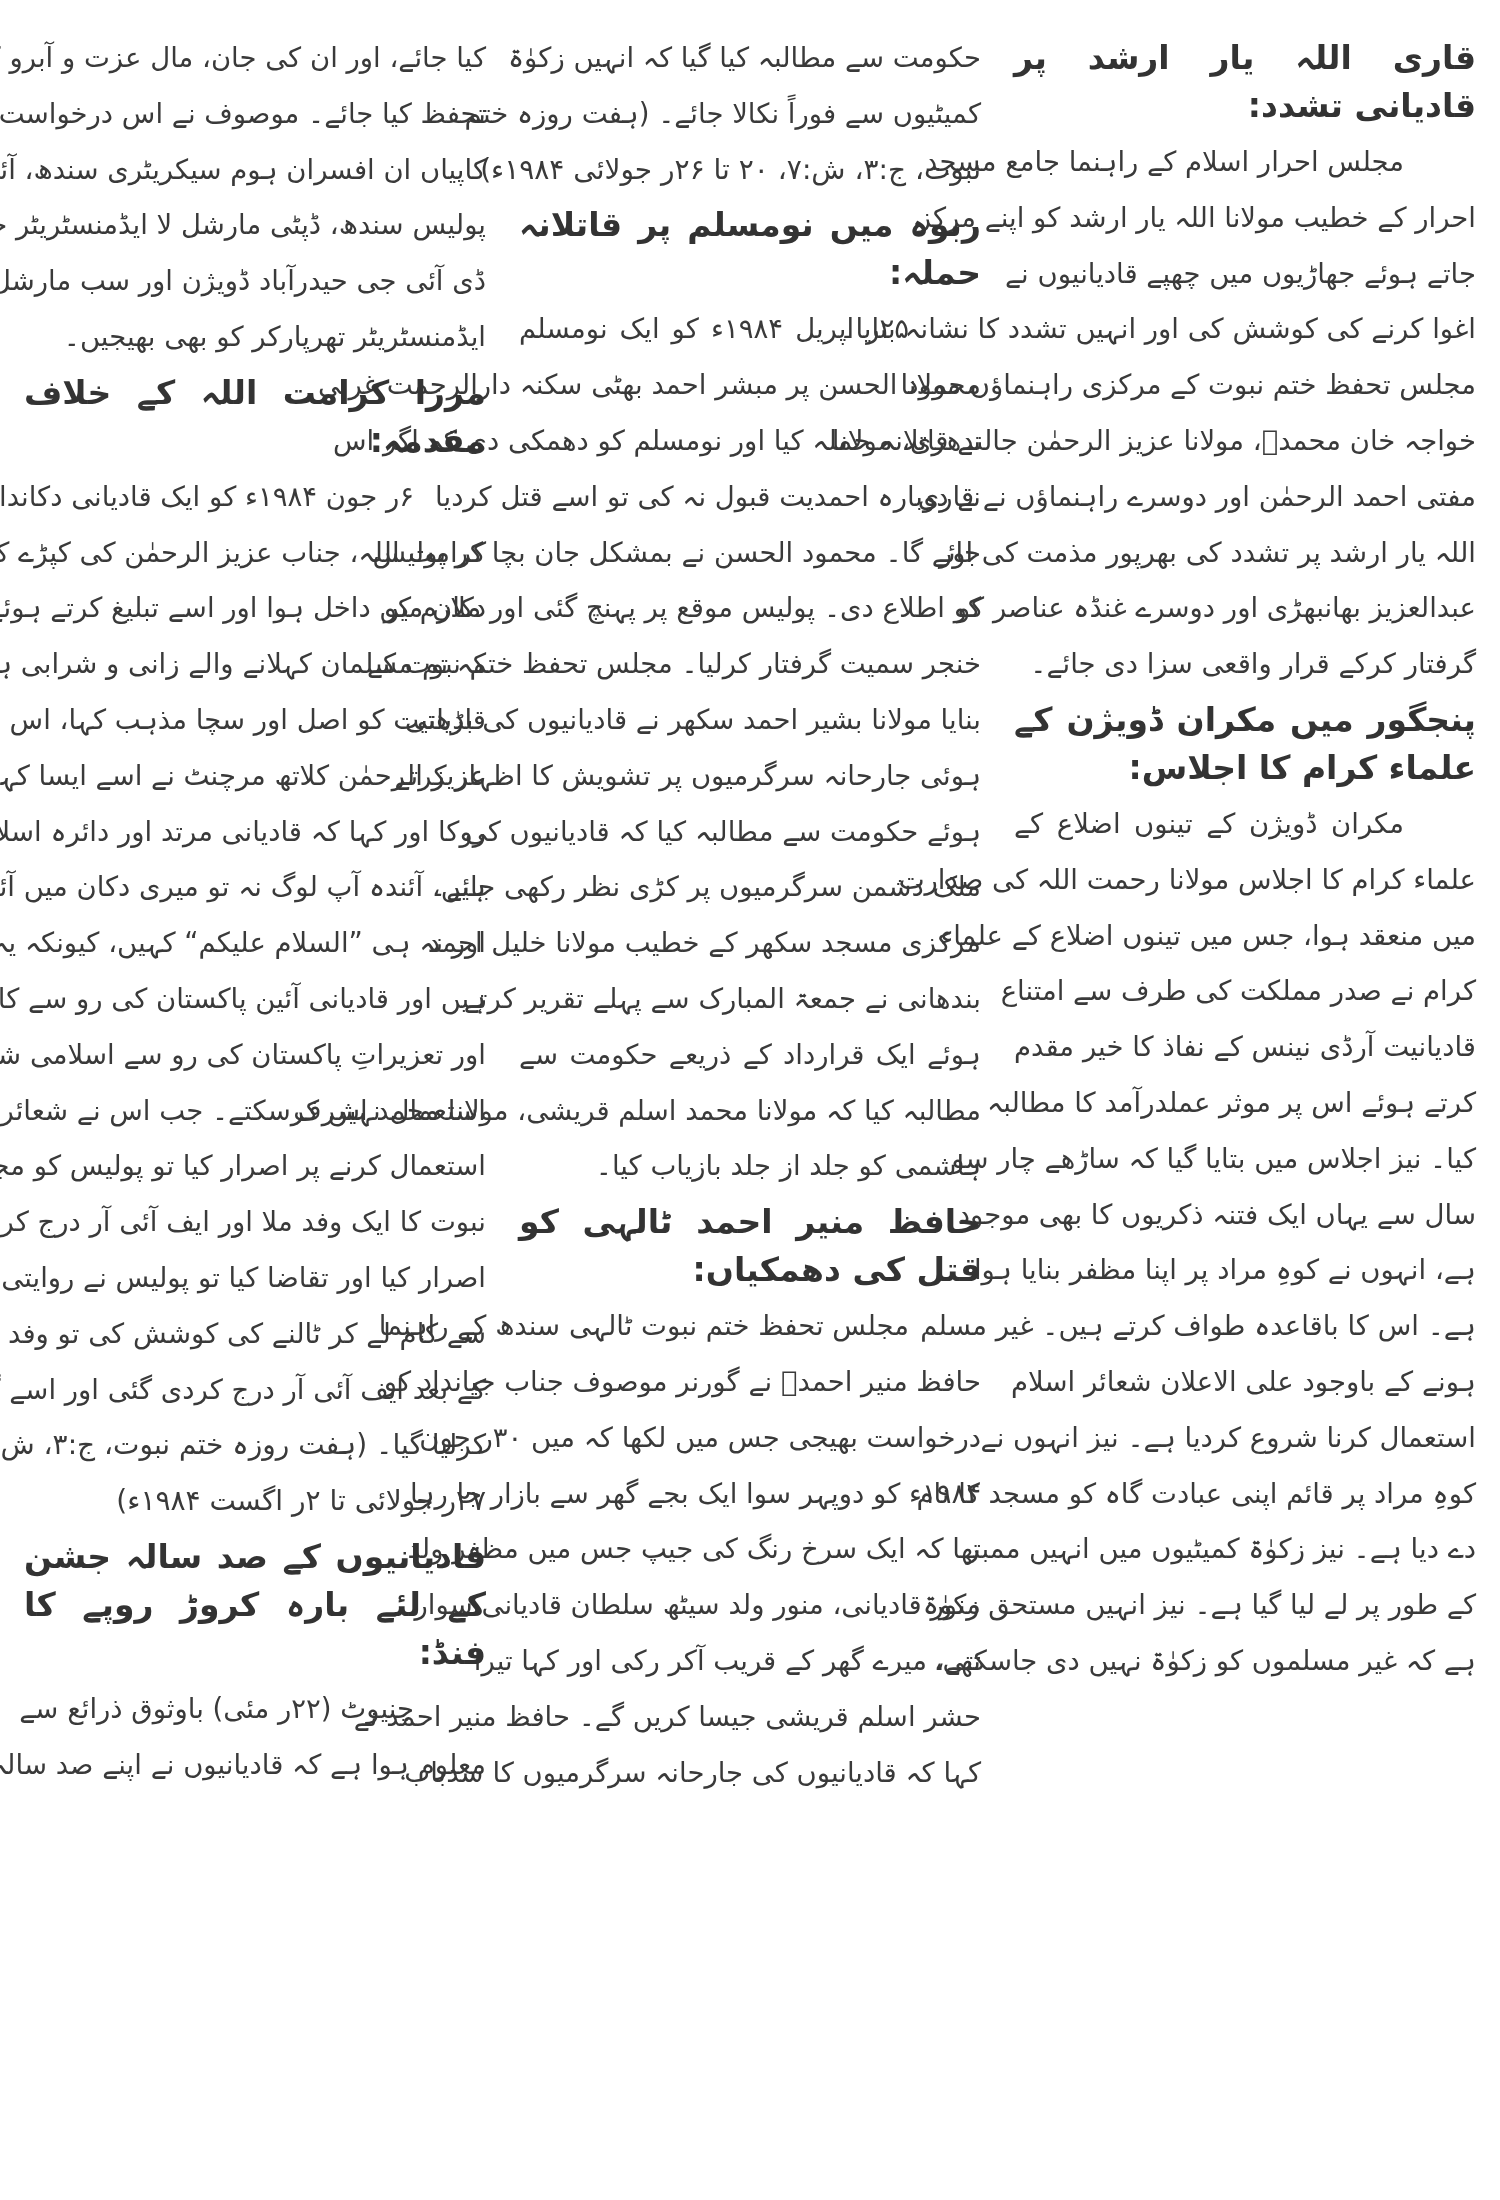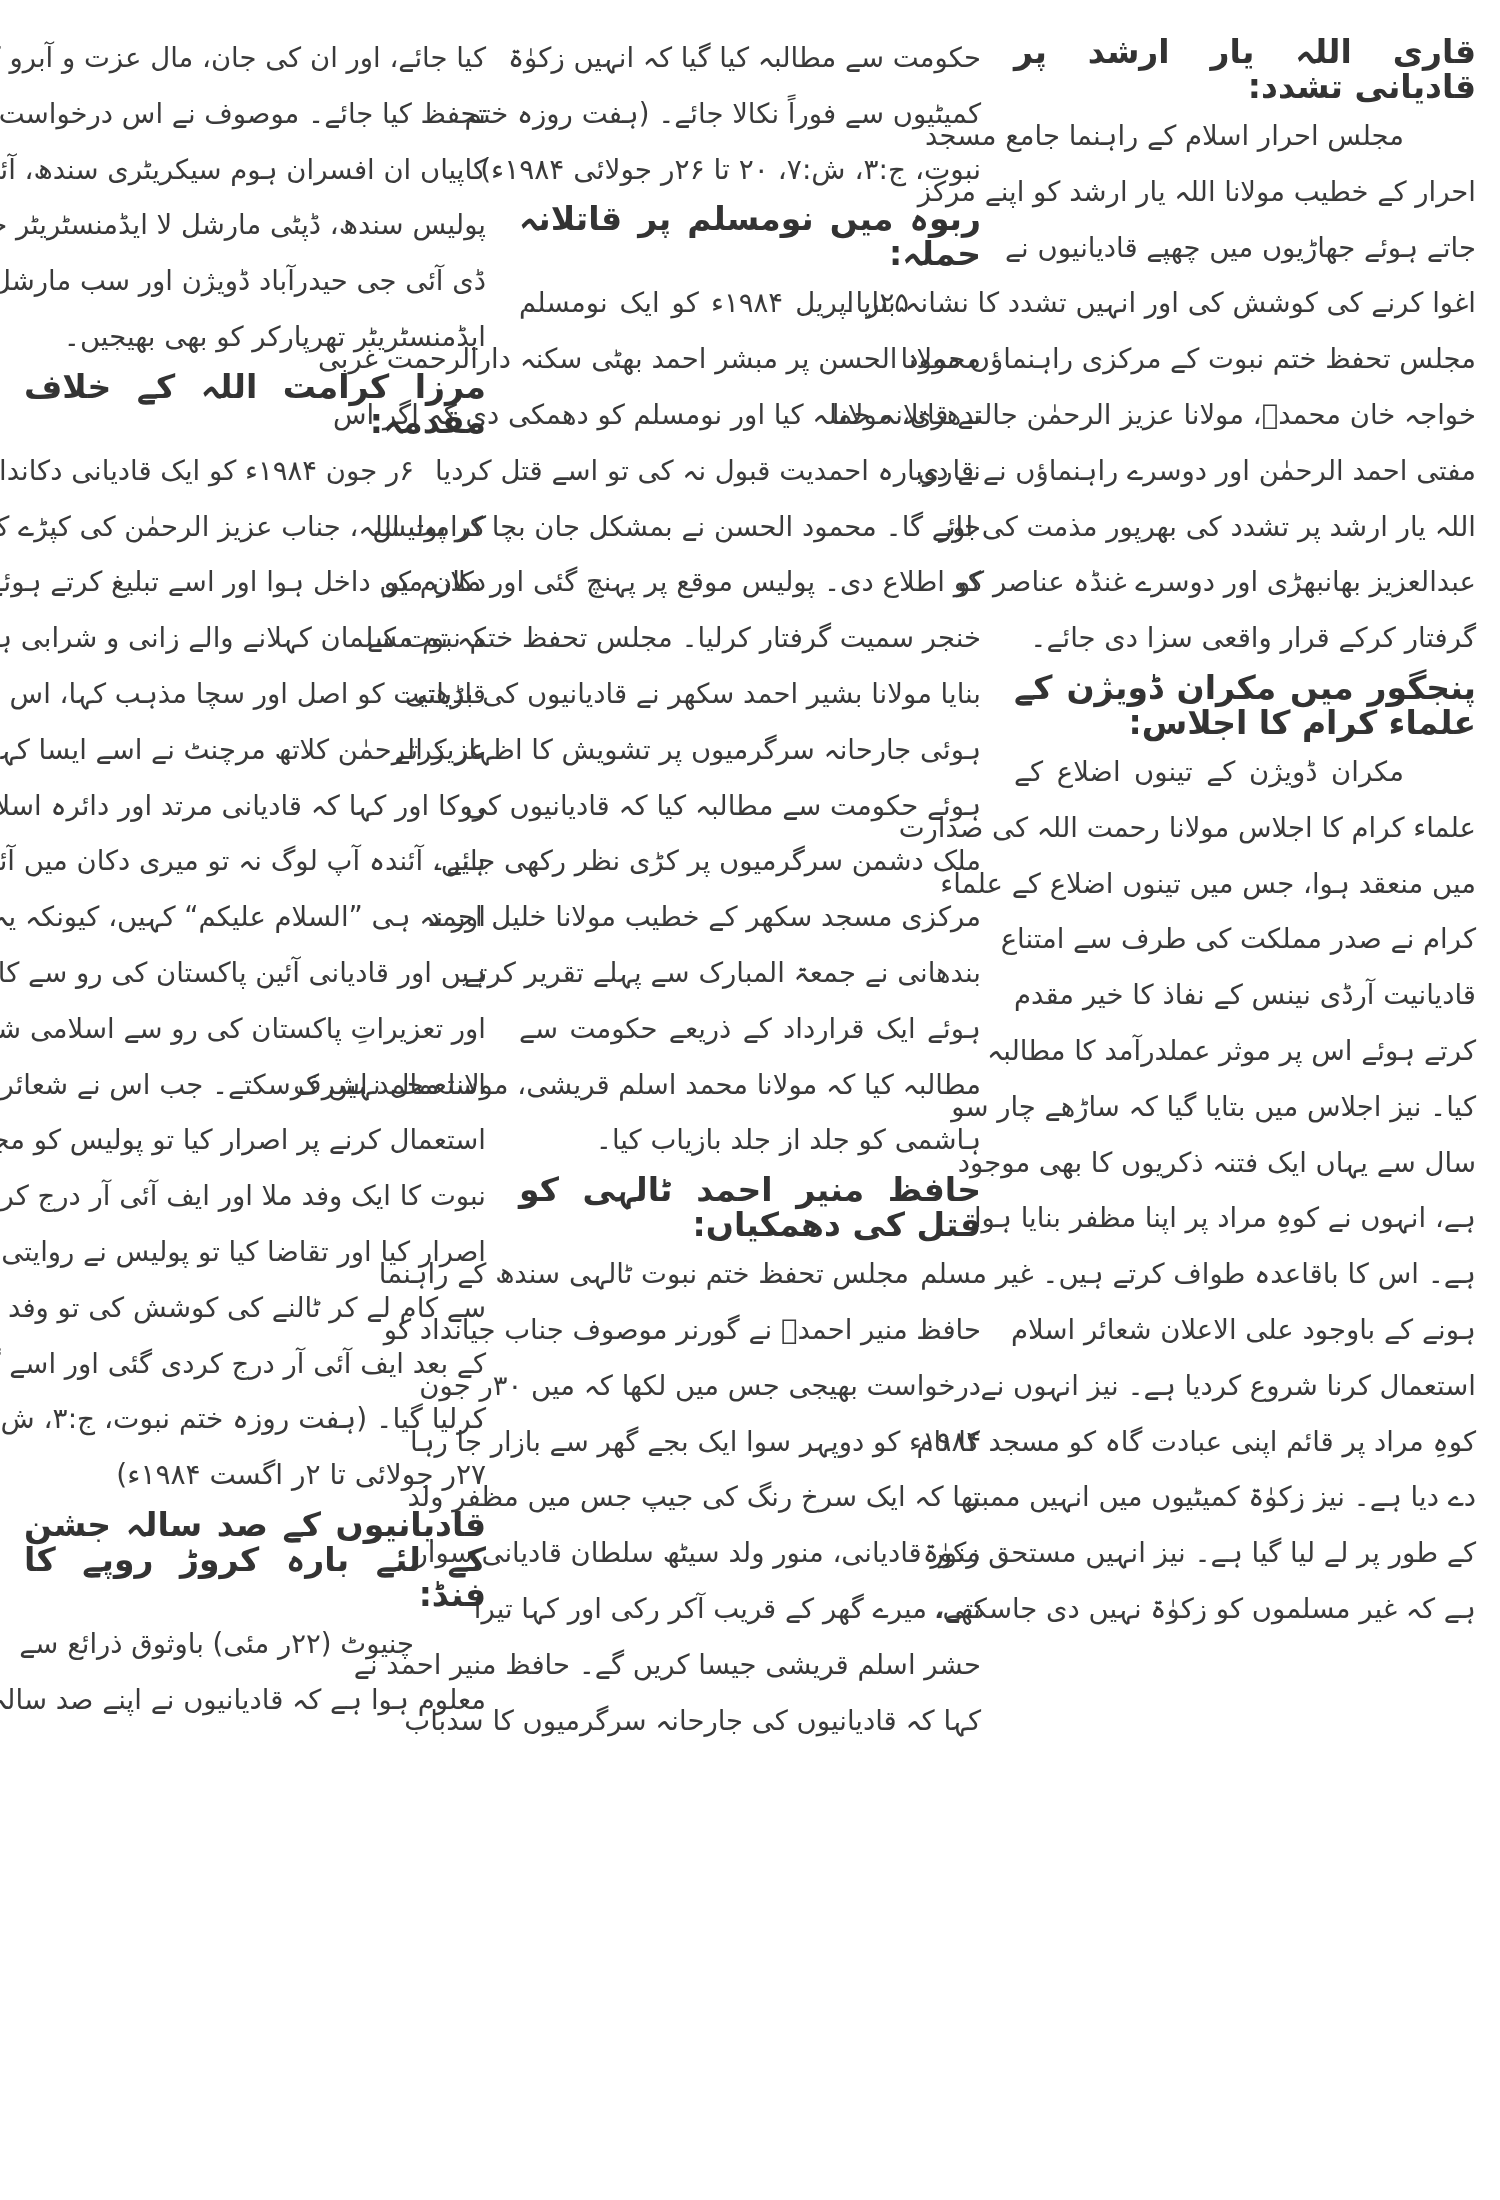--- a/index.html
+++ b/index.html
@@ -27,21 +27,21 @@
     .column {
       width: 462px;
       box-sizing: border-box;
       direction: rtl;
       text-align: justify;
       text-align-last: right;
     }
     .heading {
       font-weight: bold;
       font-size: 33px;
-      line-height: 35px;
+      line-height: 48px;
       margin: 4px 0 4px 0;
       color: #333333;
     }
     .para {
       font-size: 27.5px;
       line-height: 55.8px;
       margin: 0;
       color: #3a3a3a;
     }
     .para .line {

